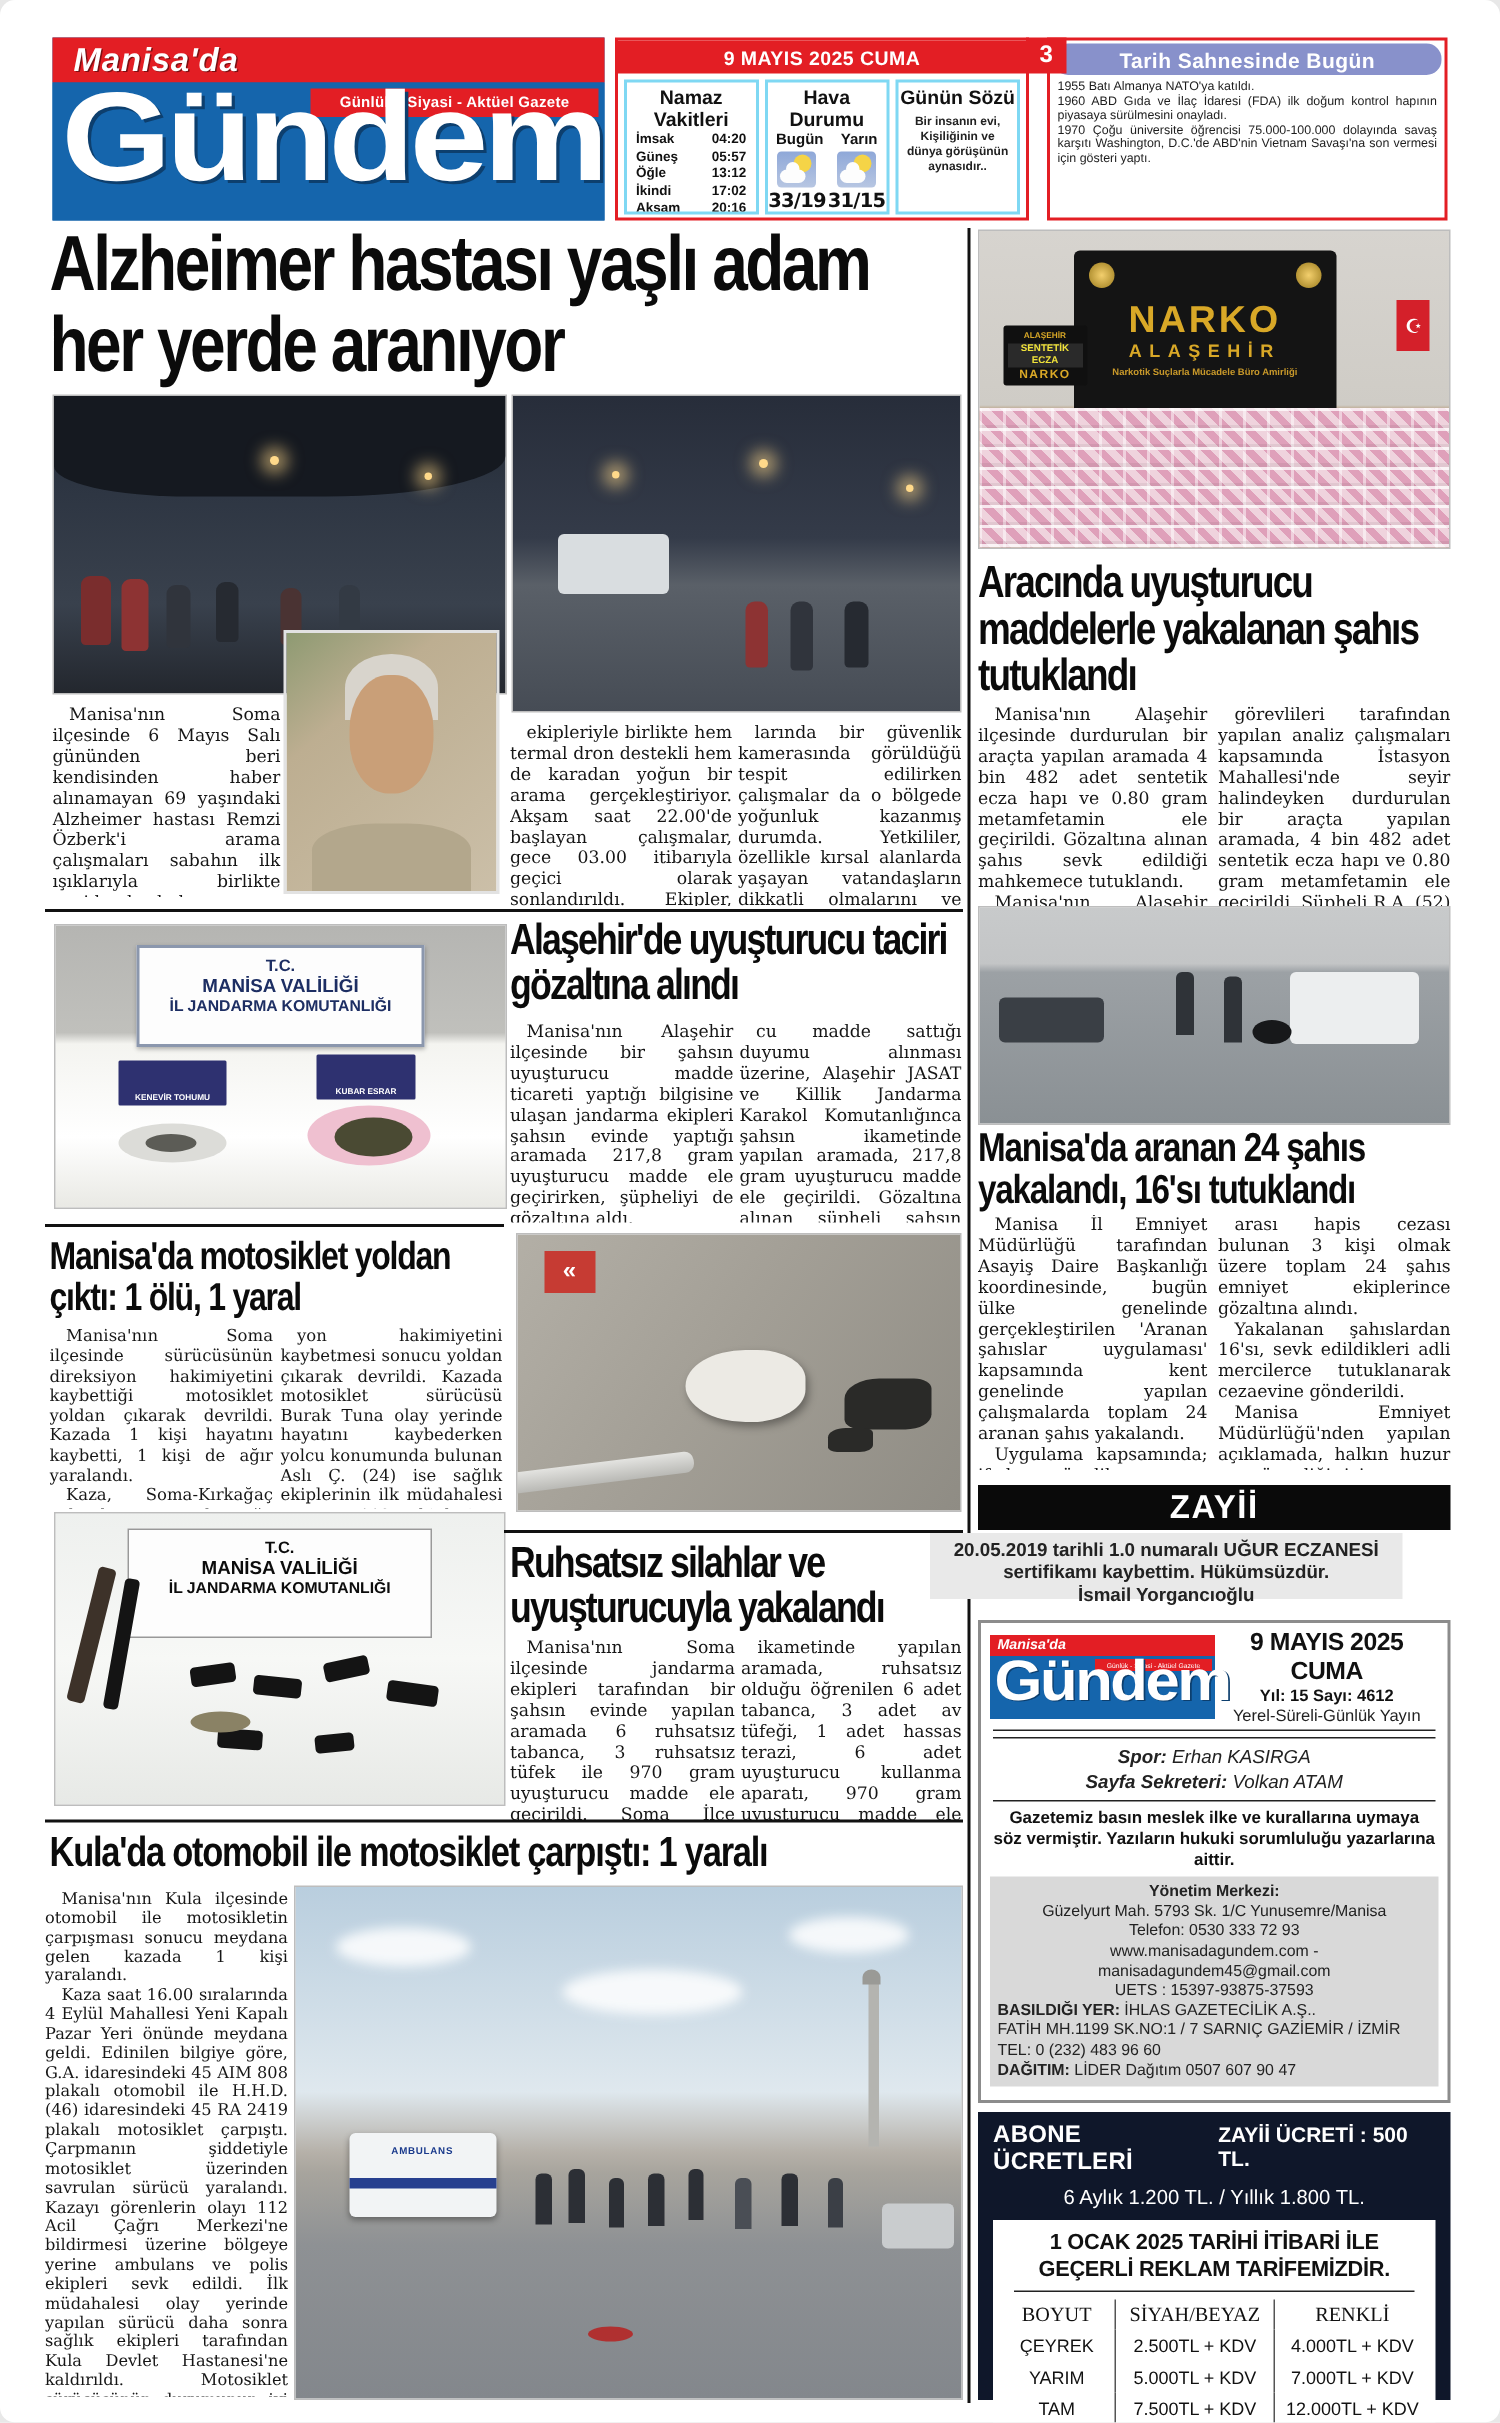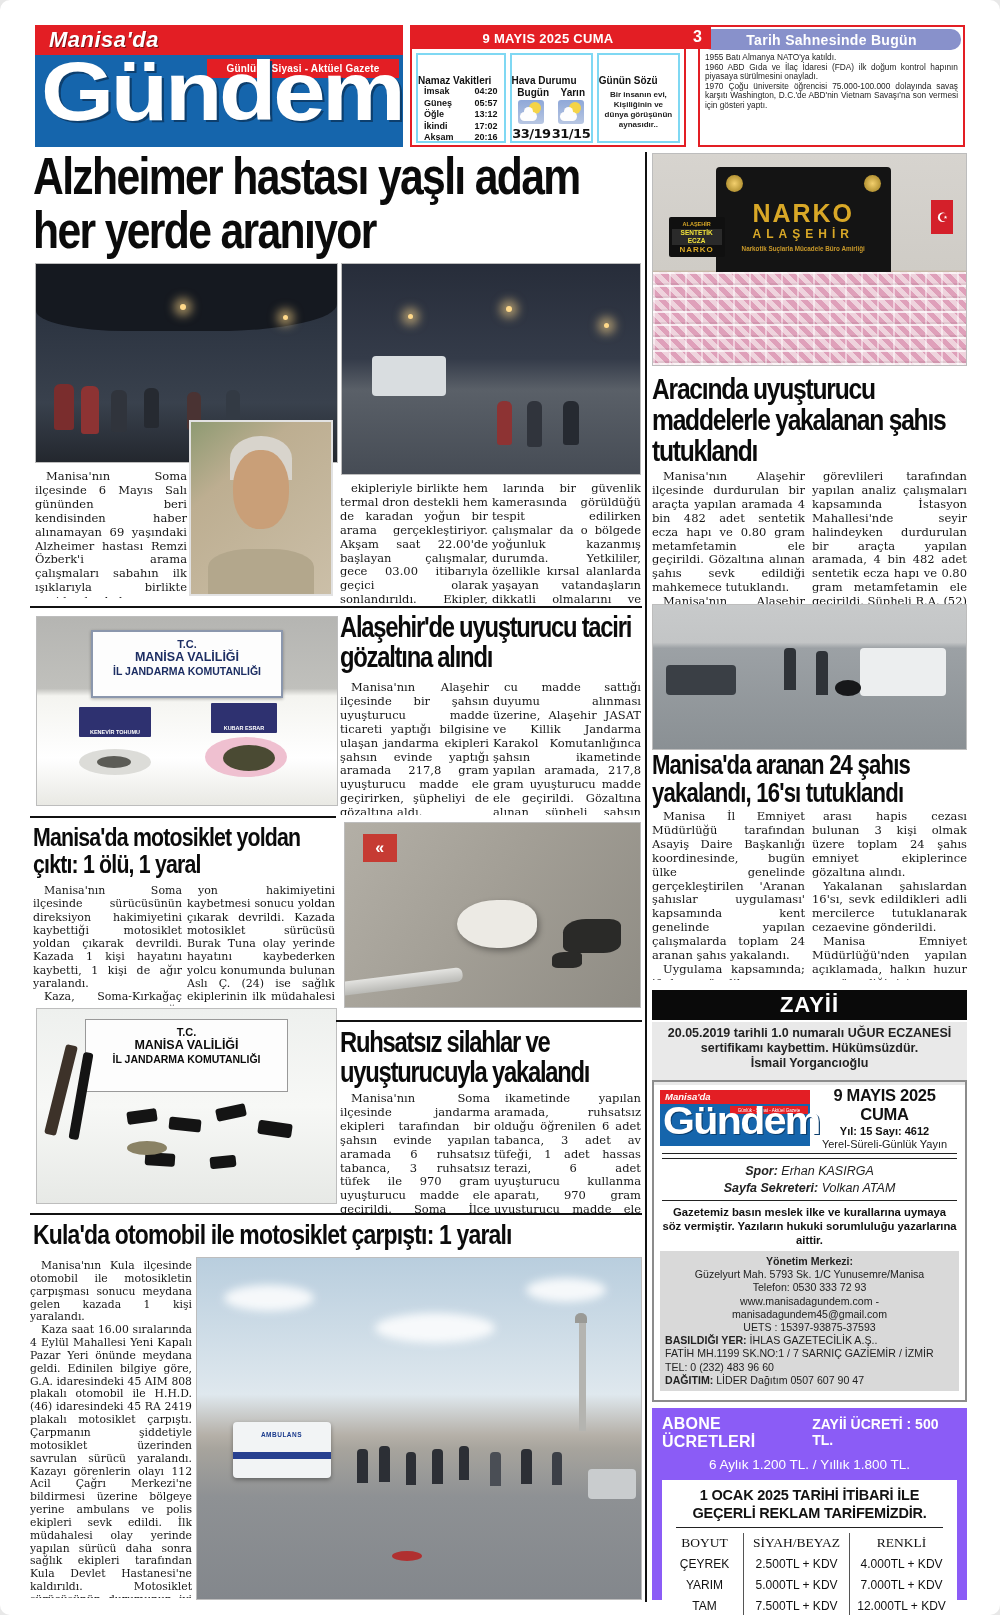--- a/index.html
+++ b/index.html
@@ -16,21 +16,21 @@
      font-size:10px;font-weight:bold;display:flex;align-items:center;justify-content:center;letter-spacing:.2px;}
   .mast-main{position:absolute;left:6px;top:24px;color:#fff;font-weight:900;font-size:84px;line-height:84px;
      letter-spacing:-3px;transform:scaleX(1.12);transform-origin:0 0;text-shadow:2px 2px 0 #0d3f6e;}
   
   .redbox{border:2px solid #e31e24;background:#fff;box-sizing:border-box;}
   .datebar{height:22px;background:#e31e24;color:#fff;font-weight:bold;font-size:13px;
      display:flex;align-items:center;justify-content:center;letter-spacing:.3px;}
   .3boxes{}
   .tb-row{display:flex;gap:4px;padding:4px;}
   .tb{border:2px solid #7fd8f3;box-sizing:border-box;height:90px;overflow:hidden;}
-  .tb-title{font-weight:bold;font-size:10px;text-align:left;margin-top:20px;}
+  .tb-title{font-weight:bold;font-size:13px;text-align:center;margin-top:2px;}
   .pr-row{display:flex;justify-content:space-between;padding:0 6px;font-size:9px;font-weight:bold;line-height:11.5px;}
   .wx-lbls{display:flex;justify-content:space-around;font-size:10px;font-weight:bold;margin-top:1px;}
   .wx-icons{display:flex;justify-content:space-around;margin-top:2px;}
   .wx-icon{width:26px;height:24px;border-radius:3px;background:linear-gradient(#8fa8d8,#b7c6e2);position:relative;overflow:hidden;}
   .wx-sun{position:absolute;right:3px;top:2px;width:12px;height:12px;border-radius:50%;background:#f5d447;}
   .wx-cloud{position:absolute;left:2px;bottom:3px;width:17px;height:9px;border-radius:8px;background:#fdfdfd;}
   .wx-cloud:before{content:"";position:absolute;left:4px;top:-5px;width:9px;height:9px;border-radius:50%;background:#fdfdfd;}
   .wx-temps{display:flex;justify-content:space-around;font-size:13px;font-weight:bold;margin-top:2px;
      font-family:"DejaVu Sans",sans-serif;letter-spacing:-.5px;}
   .quote-text{font-size:8px;text-align:center;padding:4px 3px;line-height:10px;font-weight:bold;color:#222;}
@@ -124,21 +124,21 @@
   .k-row2 > div{flex:1;padding:1px 0 2px;}
   .k-row2 > div + div{border-left:1.5px solid #222;}
   .k-lab{font-style:italic;font-size:12px;color:#222;}
   .k-name{font-weight:900;font-size:13px;margin-top:1px;}
   .k-staffline{text-align:center;font-style:italic;font-size:12.5px;line-height:16.5px;color:#222;}
   .k-staffline .lab{font-weight:900;}
   .k-pledge{font-weight:900;font-size:11.3px;text-align:center;line-height:14px;margin:3px 2px 4px;}
   .k-hq{background:#d9d9d9;padding:4px 5px;font-size:10.6px;line-height:13.2px;color:#222;}
   .k-hq .c{text-align:center;}
   .k-hq .b{font-weight:900;}
-  .abone{background:#8b5cf6;color:#fff;box-sizing:border-box;padding:7px 10px;}
+  .abone{background:#0f172a;color:#fff;box-sizing:border-box;padding:7px 10px;}
   .a-row1{display:flex;justify-content:space-between;align-items:baseline;}
   .a-title{font-weight:900;font-size:16px;letter-spacing:.2px;}
   .a-fee{font-weight:bold;font-size:14px;}
   .a-periods{text-align:center;font-size:13.5px;margin-top:6px;}
   .a-white{background:#fff;color:#111;margin-top:8px;padding:6px 4px 5px;}
   .a-t{text-align:center;font-weight:900;font-size:14.5px;line-height:18px;letter-spacing:-.2px;}
   .a-div{border:0;border-top:1.5px solid #222;margin:5px 10px;}
   table.a-table{width:100%;border-collapse:collapse;}
   .a-table th{font-family:"Liberation Serif",serif;font-size:13.5px;font-weight:normal;padding:2px 0;}
   .a-table td{font-size:12px;text-align:center;padding:4px 0 3px;}
@@ -401,21 +401,21 @@
     <span class="crowd-fig" style="left:53%;top:56%;width:11px;height:35px;"></span>
     <span class="crowd-fig" style="left:59%;top:55%;width:10px;height:34px;"></span>
     <span class="crowd-fig" style="left:66%;top:57%;width:11px;height:34px;background:#4a4e55;"></span>
     <span class="crowd-fig" style="left:73%;top:56%;width:11px;height:35px;"></span>
     <span class="crowd-fig" style="left:80%;top:57%;width:10px;height:33px;background:#3b3f46;"></span>
     <span class="van" style="left:88%;top:62%;width:48px;height:30px;background:#c9ccce;"></span>
     <span class="blob" style="left:44%;top:86%;width:30px;height:10px;background:#b03030;"></span>
   </div>
 
   <div class="abs zayii-bar" style="left:652px;top:990px;width:315px;height:30px;">ZAYİİ</div>
-  <div class="abs zayii-body" style="left:652px;top:1022px;width:315px;height:63px;">
+  <div class="abs zayii-body" style="left:620px;top:1022px;width:315px;height:44px;">
       <p>20.05.2019 tarihli 1.0 numaralı UĞUR ECZANESİ sertifikamı kaybettim. Hükümsüzdür.</p>
       <p>İsmail Yorgancıoğlu</p>
     </div>
 
   <div class="abs kunye" style="left:652px;top:1080px;width:315px;height:322px;">
     <div class="k-top">
       <div class="k-logo">
         <div class="kl-red"></div>
         <div class="kl-top">Manisa'da</div>
         <div class="kl-tag">Günlük - Siyasi - Aktüel Gazete</div>

